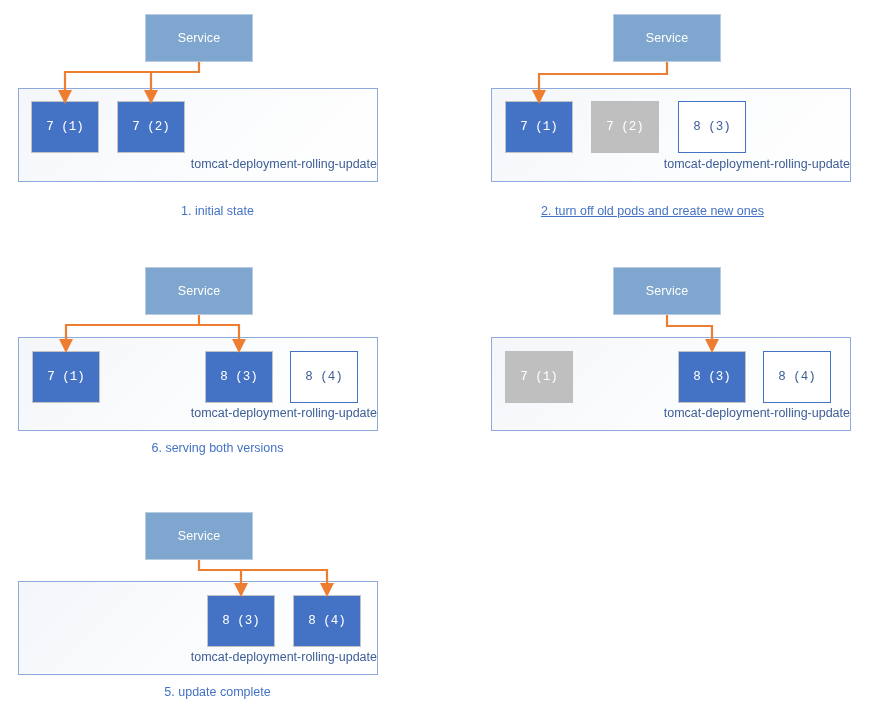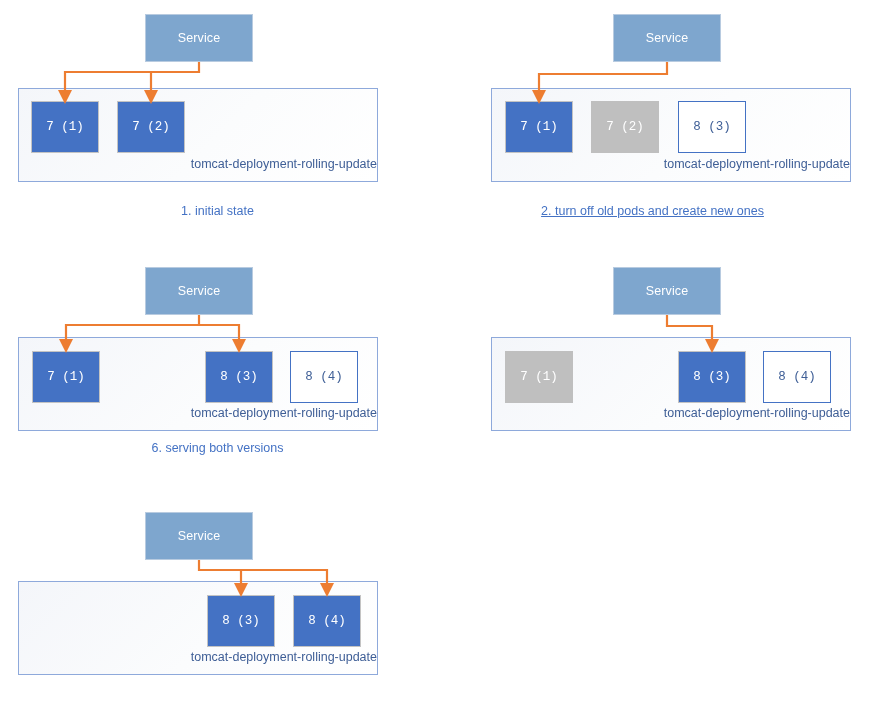--- a/index.html
+++ b/index.html
@@ -244,13 +244,14 @@
   </div>
   <svg class="connectors" viewBox="0 0 435 240">
     <g stroke="#ED7D31" stroke-width="2.2" fill="none">
       <path d="M199,65 L199,75 L241,75 L241,88"></path>
       <path d="M199,75 L327,75 L327,88"></path>
     </g>
     <polygon points="234,88 248,88 241,102" fill="#ED7D31"></polygon>
     <polygon points="320,88 334,88 327,102" fill="#ED7D31"></polygon>
   </svg>
 
+  <div class="caption" style="top:190px;">5. update complete</div>
 </div>
 
 </body></html>

